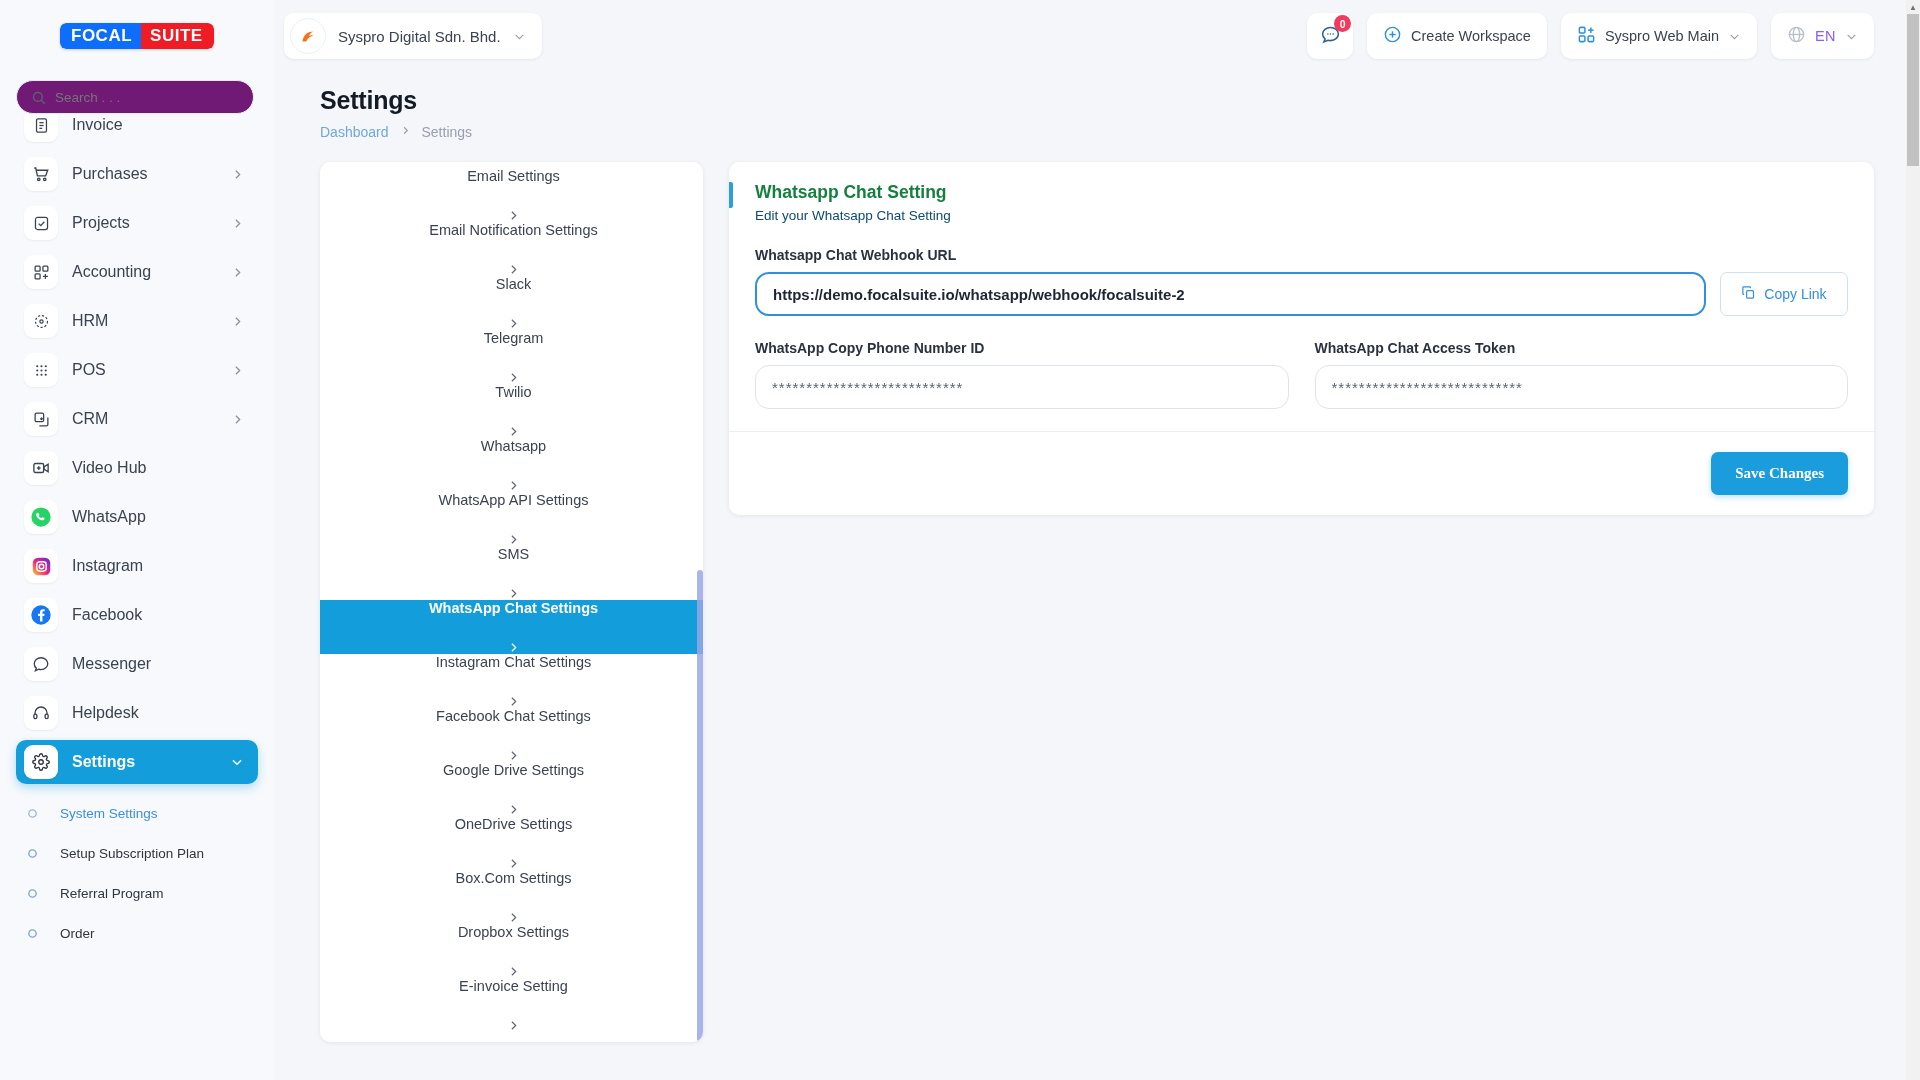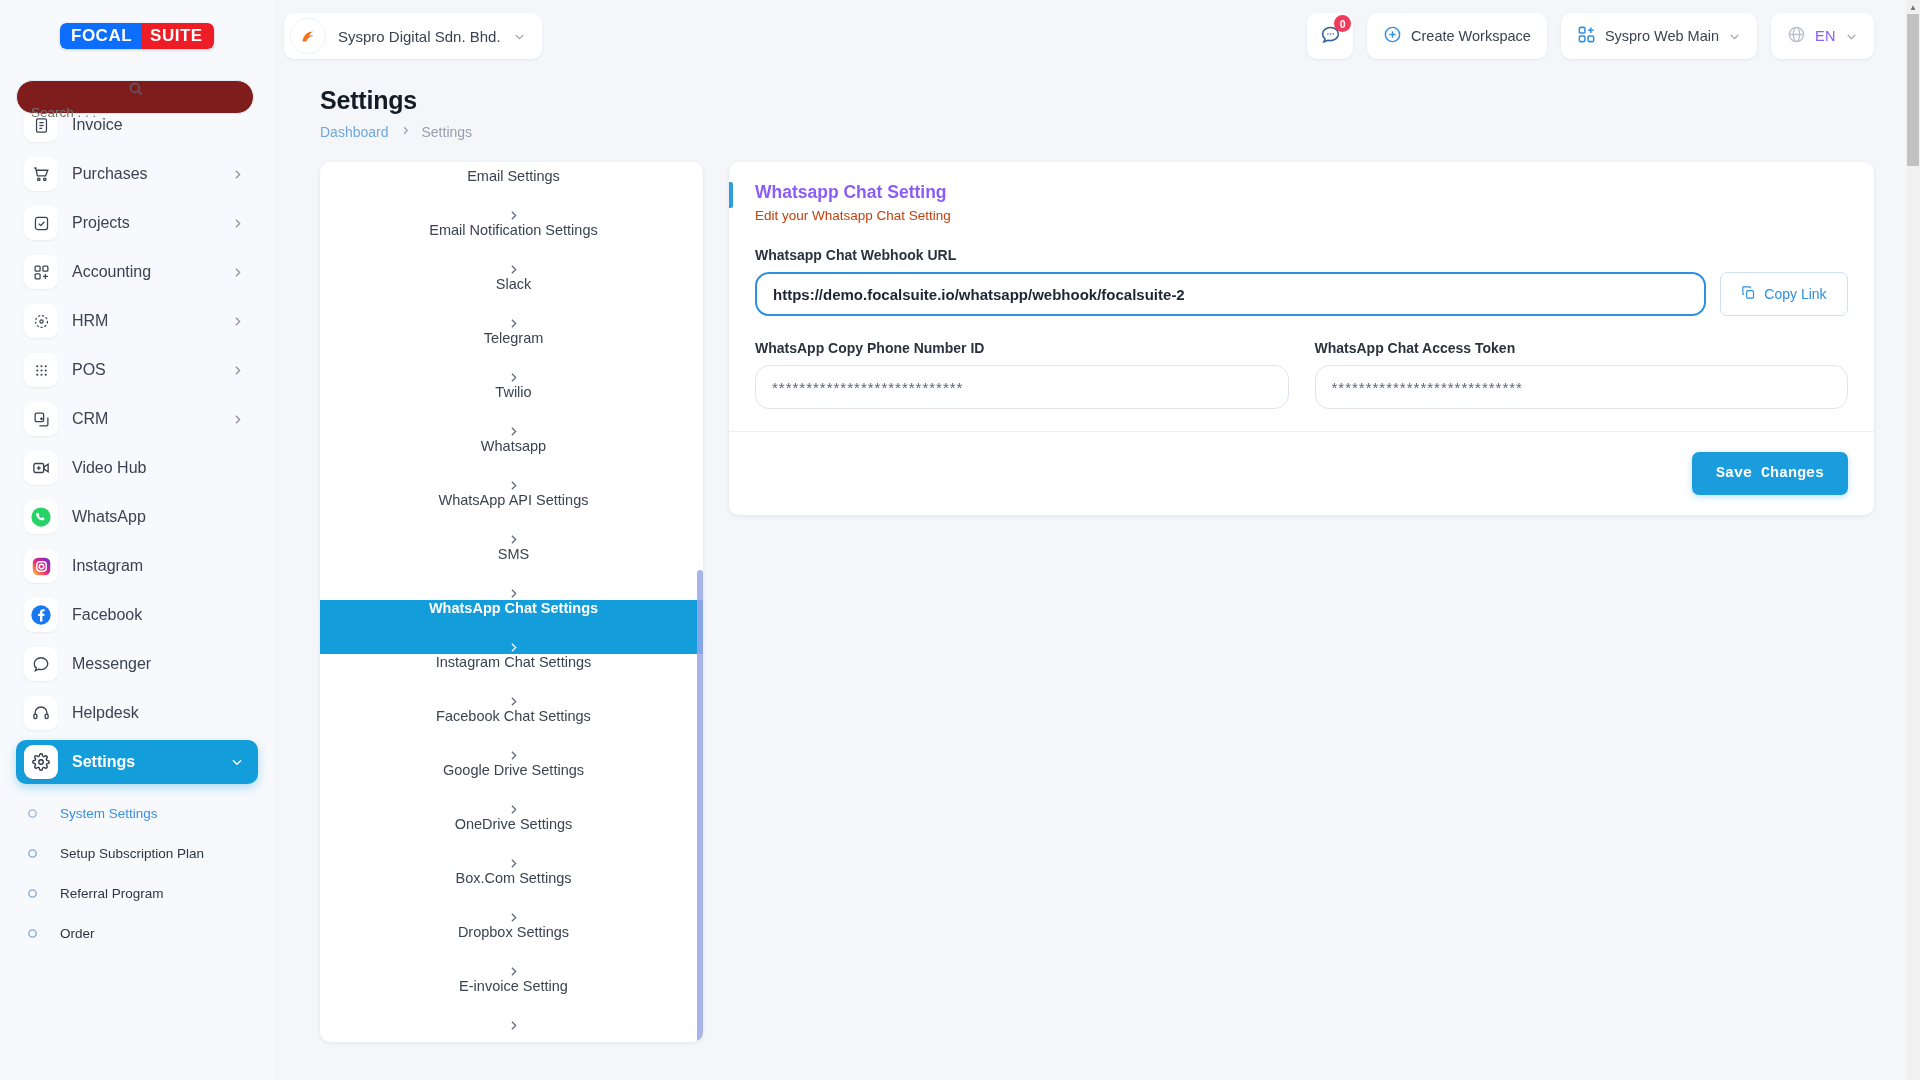--- a/index.html
+++ b/index.html
@@ -23,23 +23,23 @@
     display: inline-flex; border-radius: 6px; overflow: hidden;
     font-weight: bold; font-size: 17px; letter-spacing: .5px;
     box-shadow: 0 1px 3px rgba(0,0,0,.18);
   }
   .logo .l-a { background: #0d6efd; color: #fff; padding: 3px 9px 3px 11px; border-radius: 6px 0 0 6px; }
   .logo .l-b { background: #ee1c25; color: #fff; padding: 3px 11px 3px 9px; border-radius: 0 6px 6px 0; }
   .logo .l-a::after { content: ""; }
 
   .search-box {
     margin: 8px 20px 6px 16px; height: 34px;
-    background: #7f1d1d; border: 1px solid #e6eaf0; border-radius: 18px;
+    background: #701a75; border: 1px solid #e6eaf0; border-radius: 18px;
     display: flex; align-items: center; gap: 9px; padding: 0 14px;
-    position: relative; z-index: 5; flex-direction: column;
+    position: relative; z-index: 5;
   }
   .search-box input {
     border: 0; outline: 0; background: transparent; font-size: 13.5px;
     color: #8b93a3; font-family: inherit; width: 100%;
   }
   .search-box .sicon { color: #5a6270; flex: 0 0 auto; display: flex; }
 
   .nav-scroll { position: absolute; top: 98px; left: 0; right: 0; bottom: 0; }
   .nav-item {
     display: flex; align-items: center; gap: 14px;
@@ -137,22 +137,22 @@
   .detail-card {
     flex: 1; background: #fff; border-radius: 10px;
     box-shadow: 0 1px 4px rgba(16,24,40,.08);
     align-self: flex-start; overflow: hidden;
   }
   .card-head { padding: 20px 26px 16px 26px; position: relative; }
   .card-head::before {
     content: ""; position: absolute; left: 0; top: 20px;
     width: 4px; height: 26px; background: #2e9ddb; border-radius: 0 2px 2px 0;
   }
-  .card-title { font-size: 17.5px; font-weight: 700; color: #8b5cf6; }
-  .card-sub { font-size: 13.5px; color: #c2410c; margin-top: 5px; }
+  .card-title { font-size: 17.5px; font-weight: 700; color: #15803d; }
+  .card-sub { font-size: 13.5px; color: #0c4a6e; margin-top: 5px; }
 
   .form-body { padding: 8px 26px 22px 26px; }
   .field-label { font-size: 14px; color: #2a323d; font-weight: 600; margin-bottom: 9px; }
   .row-url { display: flex; gap: 14px; align-items: stretch; }
   .input {
     height: 44px; border: 1px solid #dfe4ec; border-radius: 14px;
     background: #fff; display: flex; align-items: center; padding: 0 16px;
     font-size: 15px; color: #1e2633; width: 100%;
     font-family: inherit; outline: none;
   }
@@ -166,21 +166,21 @@
   }
   .two-col { display: flex; gap: 26px; margin-top: 24px; }
   .col { flex: 1; min-width: 0; }
   .card-foot {
     border-top: 1px solid #eceff4; padding: 20px 26px;
     display: flex; justify-content: flex-end;
   }
   .btn-primary {
     background: #1b9ddd; color: #fff; border: 0; border-radius: 7px;
     padding: 13px 24px; font-size: 15px; font-weight: 700; cursor: pointer;
-    font-family: Liberation Mono, monospace; box-shadow: 0 2px 6px rgba(27,157,221,.3);
+    font-family: Liberation Serif, serif; box-shadow: 0 2px 6px rgba(27,157,221,.3);
   }
 
   
   .page-scroll {
     position: absolute; top: 0; right: 0; width: 14px; height: 1080px;
     background: #f1f1f1; z-index: 20;
   }
   .page-scroll .arrow {
     height: 14px; display: flex; align-items: center; justify-content: center;
     color: #727272; font-size: 8px;

